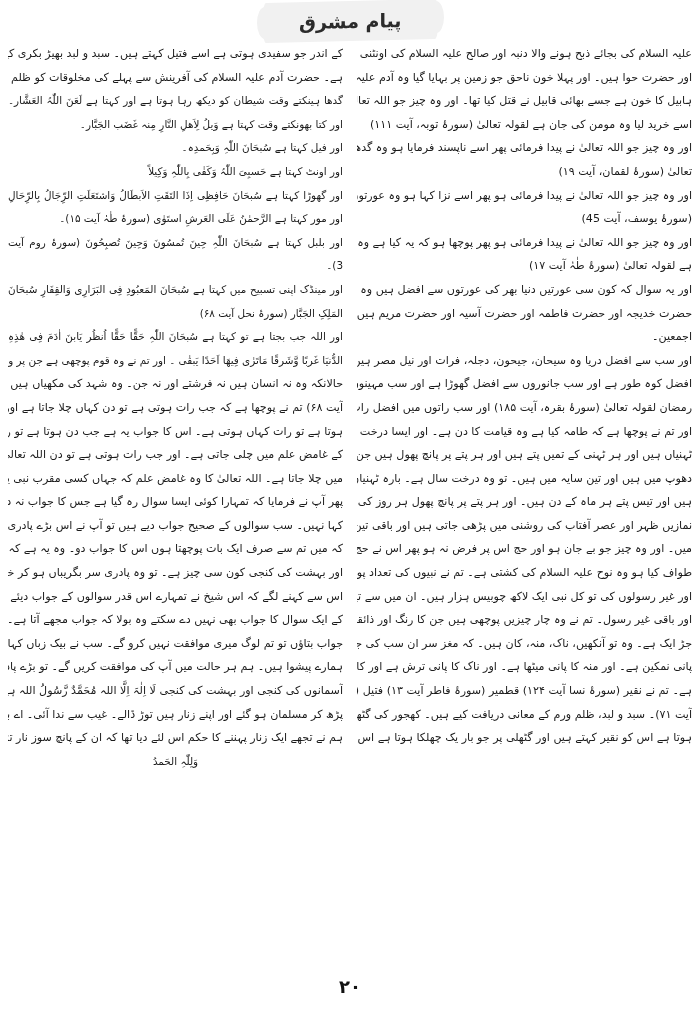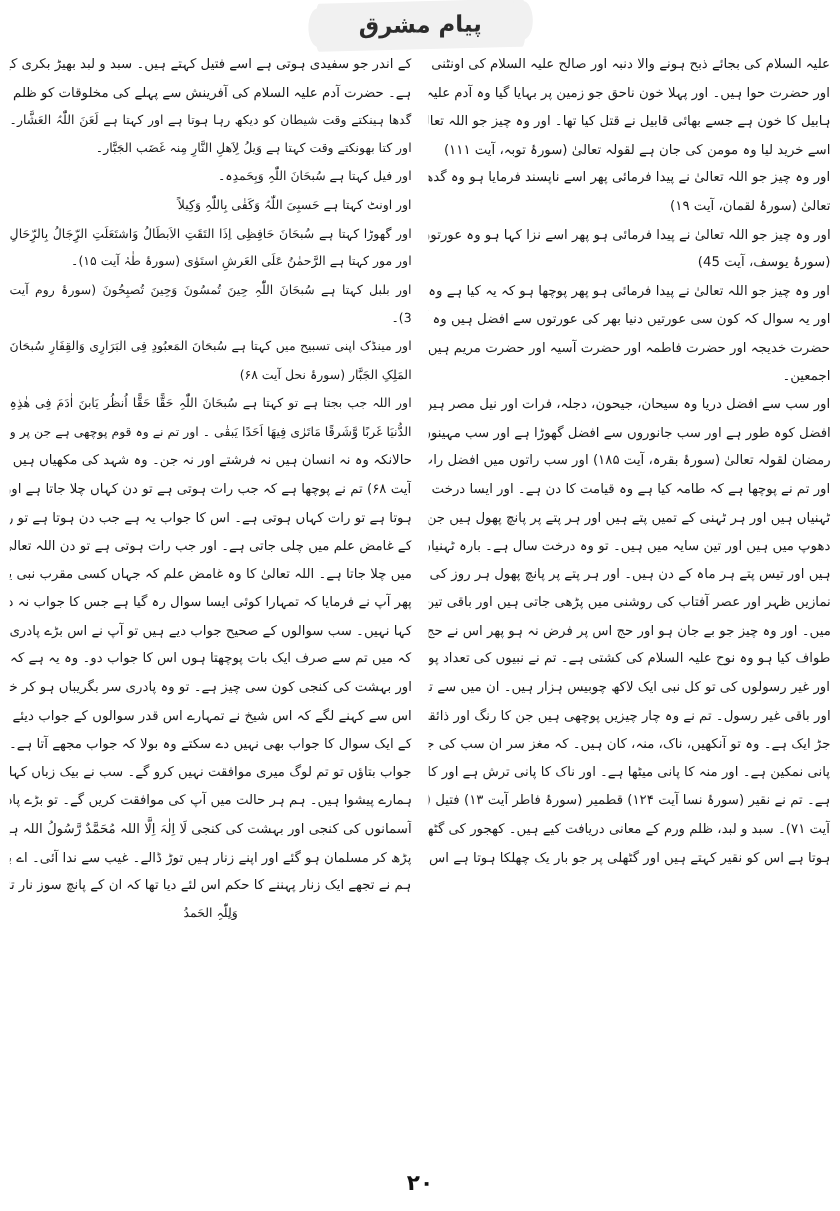--- a/index.html
+++ b/index.html
@@ -143,20 +143,21 @@
     <div class="column">
       <div class="line">علیہ السلام کی بجائے ذبح ہونے والا دنبہ اور صالح علیہ السلام کی اونٹنی اور آدم علیہ السلام</div>
       <div class="line">اور حضرت حوا ہیں۔ اور پہلا خون ناحق جو زمین پر بہایا گیا وہ آدم علیہ السلام کے بیٹے</div>
       <div class="line">ہابیل کا خون ہے جسے بھائی قابیل نے قتل کیا تھا۔ اور وہ چیز جو اللہ تعالیٰ نے پیدا فرمائی پھر</div>
       <div class="line last">اسے خرید لیا وہ مومن کی جان ہے لقولہ تعالیٰ (سورۂ توبہ، آیت ۱۱۱)</div>
       <div class="line">اور وہ چیز جو اللہ تعالیٰ نے پیدا فرمائی پھر اسے ناپسند فرمایا ہو وہ گدھے کی آواز ہے لقولہ</div>
       <div class="line last">تعالیٰ (سورۂ لقمان، آیت ۱۹)</div>
       <div class="line">اور وہ چیز جو اللہ تعالیٰ نے پیدا فرمائی ہو پھر اسے نزا کہا ہو وہ عورتوں کا مکر ہے لقولہ تعالیٰ</div>
       <div class="line last">(سورۂ یوسف، آیت 45)</div>
       <div class="line">اور وہ چیز جو اللہ تعالیٰ نے پیدا فرمائی ہو پھر پوچھا ہو کہ یہ کیا ہے وہ موسیٰ علیہ السلام کا عصا</div>
+      <div class="line last">ہے لقولہ تعالیٰ (سورۂ طٰہٰ آیت ۱۷)</div>
       <div class="line">اور یہ سوال کہ کون سی عورتیں دنیا بھر کی عورتوں سے افضل ہیں وہ اُم البشر حضرت حوا اور</div>
       <div class="line">حضرت خدیجہ اور حضرت فاطمہ اور حضرت آسیہ اور حضرت مریم ہیں۔ رضی اللہ تعالیٰ عنہن</div>
       <div class="line last">اجمعین۔</div>
       <div class="line">اور سب سے افضل دریا وہ سیحان، جیحون، دجلہ، فرات اور نیل مصر ہیں۔ اور سب پہاڑوں سے</div>
       <div class="line">افضل کوہ طور ہے اور سب جانوروں سے افضل گھوڑا ہے اور سب مہینوں سے افضل مہینہ</div>
       <div class="line">رمضان لقولہ تعالیٰ (سورۂ بقرہ، آیت ۱۸۵) اور سب راتوں میں افضل رات لیلۃ القدر</div>
       <div class="line">اور تم نے پوچھا ہے کہ طامہ کیا ہے وہ قیامت کا دن ہے۔ اور ایسا درخت جس کی بارہ</div>
       <div class="line">ٹہنیاں ہیں اور ہر ٹہنی کے تمیں پتے ہیں اور ہر پتے پر پانچ پھول ہیں جن میں سے دو پھول</div>
       <div class="line">دھوپ میں ہیں اور تین سایہ میں ہیں۔ تو وہ درخت سال ہے۔ بارہ ٹہنیاں اس کے بارہ ماہ</div>
       <div class="line">ہیں اور تیس پتے ہر ماہ کے دن ہیں۔ اور ہر پتے پر پانچ پھول ہر روز کی پانچ نمازیں ہیں دو</div>

